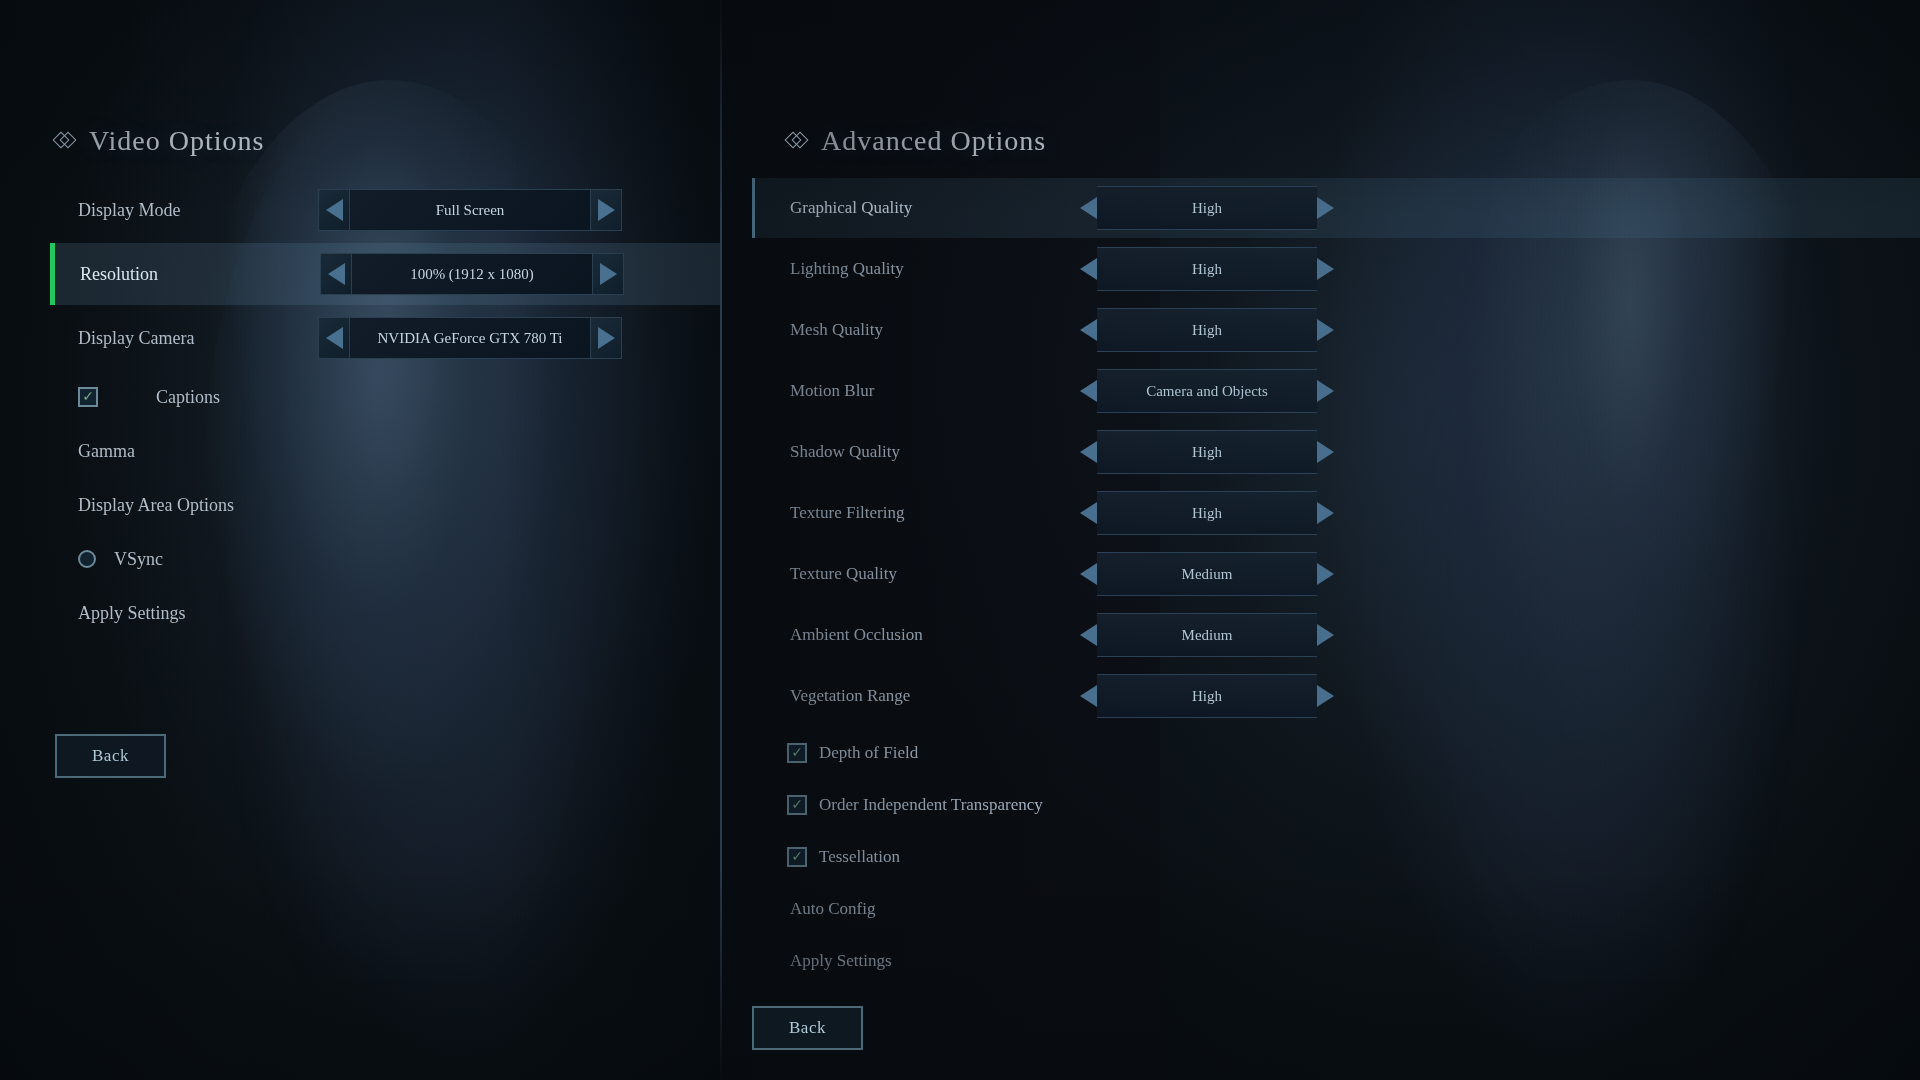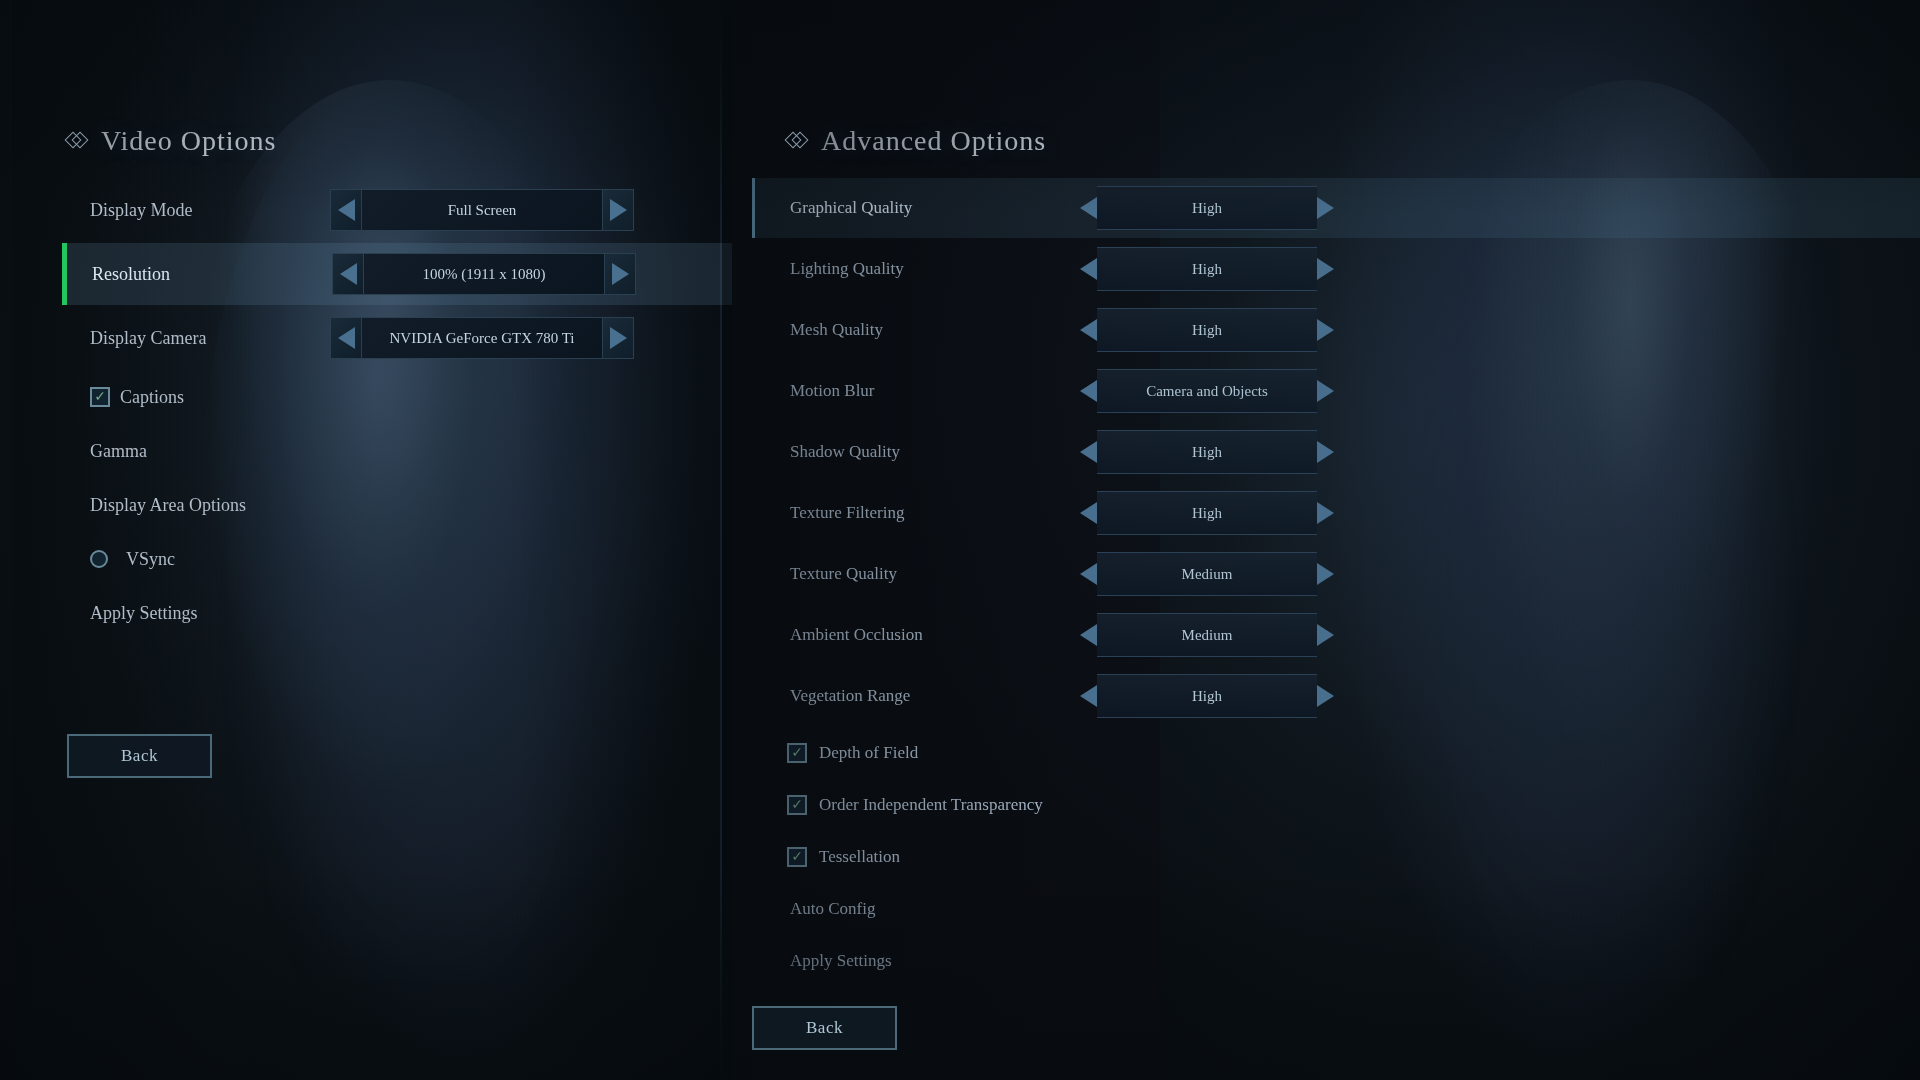--- a/index.html
+++ b/index.html
@@ -82,21 +82,21 @@
       top: 0;
       width: 2px;
       height: 1080px;
       background: linear-gradient(to bottom, transparent, #2a3a4a 20%, #2a3a4a 80%, transparent);
       z-index: 5;
     }
 
     
     .panel-left {
       position: absolute;
-      left: 12px;
+      left: 0;
       top: 0;
       width: 720px;
       height: 808px;
       z-index: 10;
     }
 
     
     .panel-right {
       position: absolute;
       left: 722px;
@@ -257,21 +257,21 @@
     }
 
     
     .back-btn {
       position: absolute;
       bottom: 30px;
       left: 55px;
       background: rgba(15, 25, 35, 0.9);
       border: 2px solid #4a6a7a;
       color: #b0c8d5;
-      padding: 10px 52px;
+      padding: 10px 35px;
       font-size: 17px;
       font-family: inherit;
       cursor: pointer;
       letter-spacing: 0.5px;
     }
 
     .back-btn-right {
       left: 30px;
     }
 
@@ -458,21 +458,21 @@
         </div>
       </div>
     </li>
 
     <li class="settings-item active">
       <span class="item-label">Resolution</span>
       <div class="selector-box">
         <div class="left-arrow-wrap">
           <span class="adv-left-arr"></span>
         </div>
-        <div class="value-display">100% (1911 x 1080)</div>
+        <div class="value-display">100% (1912 x 1080)</div>
         <div class="right-arrow-wrap">
           <span class="adv-right-arr"></span>
         </div>
       </div>
     </li>
 
     <li class="settings-item">
       <span class="item-label">Display Camera</span>
       <div class="selector-box">
         <div class="left-arrow-wrap">
@@ -482,21 +482,21 @@
         <div class="right-arrow-wrap">
           <span class="adv-right-arr"></span>
         </div>
       </div>
     </li>
 
 
     <li class="settings-item">
       <div class="checkbox-wrap">
         <div class="custom-checkbox checked"></div>
-        <span class="item-label" style="min-width:auto;">Captions</span>
+        <span class="item-label" style="min-width:auto;margin-left:48px;">Captions</span>
       </div>
     </li>
 
     <li class="settings-item">
       <span class="item-label">Gamma</span>
     </li>
 
     <li class="settings-item">
       <span class="item-label">Display Area Options</span>
     </li>

